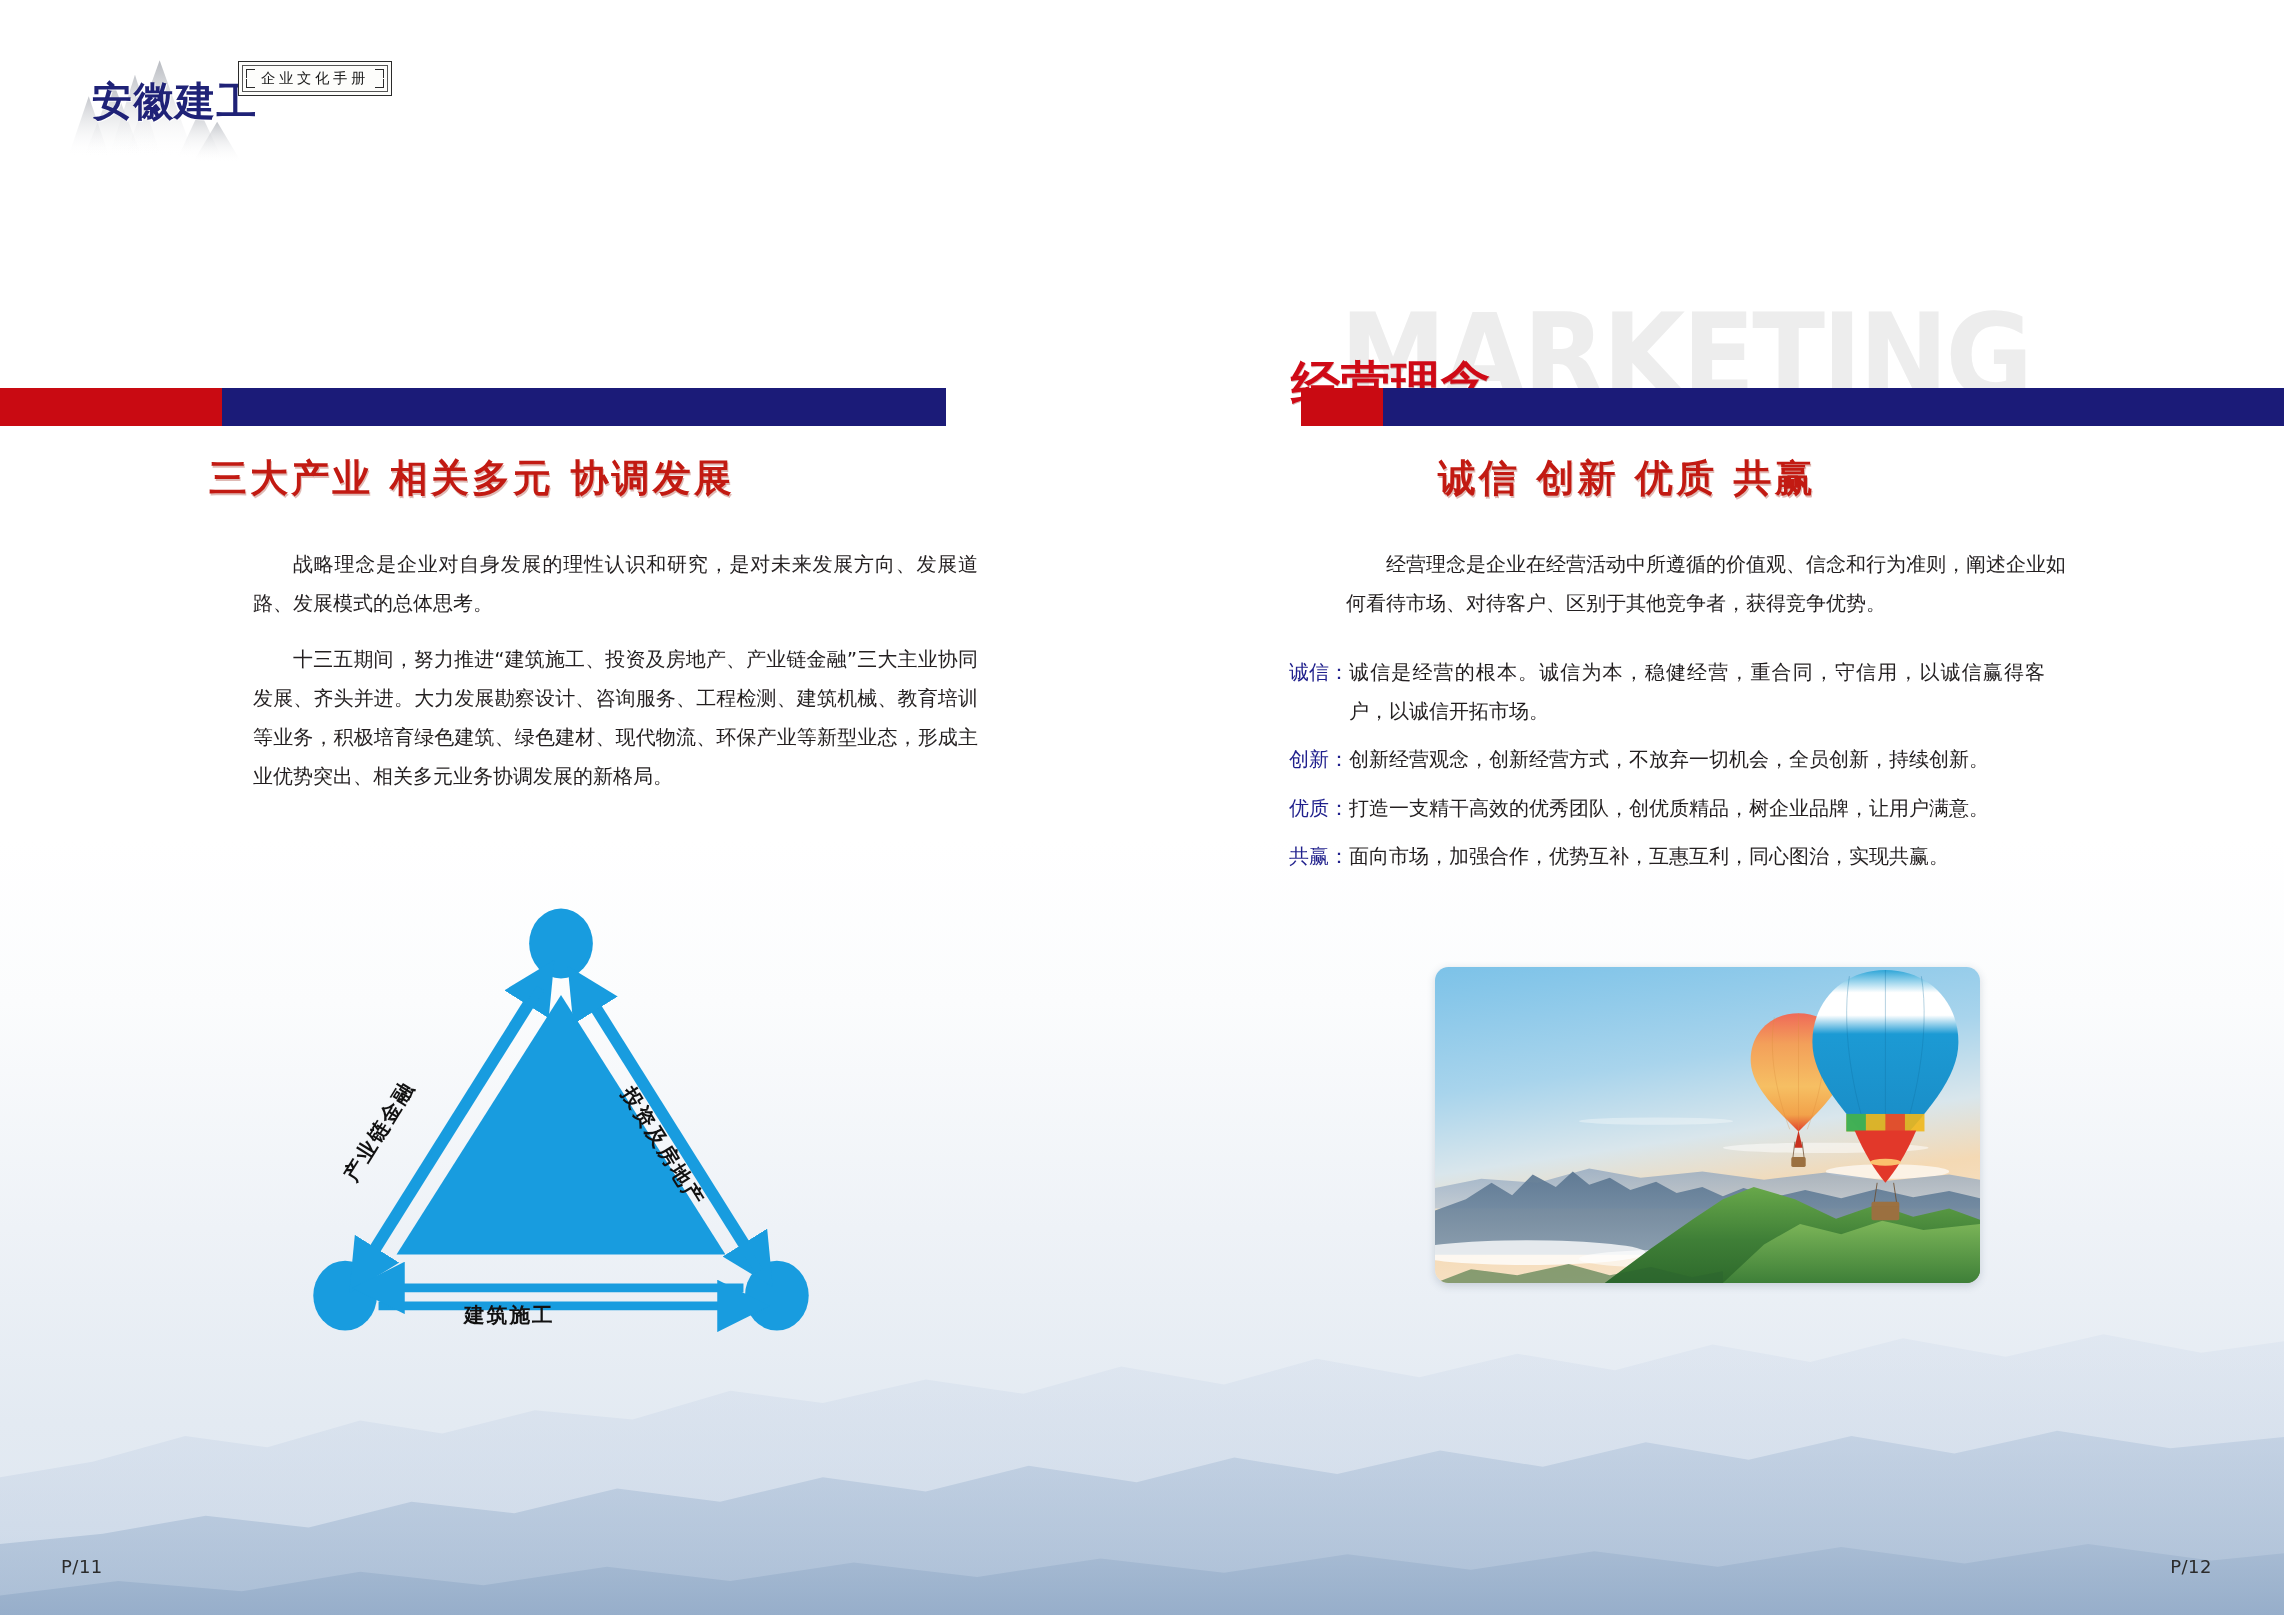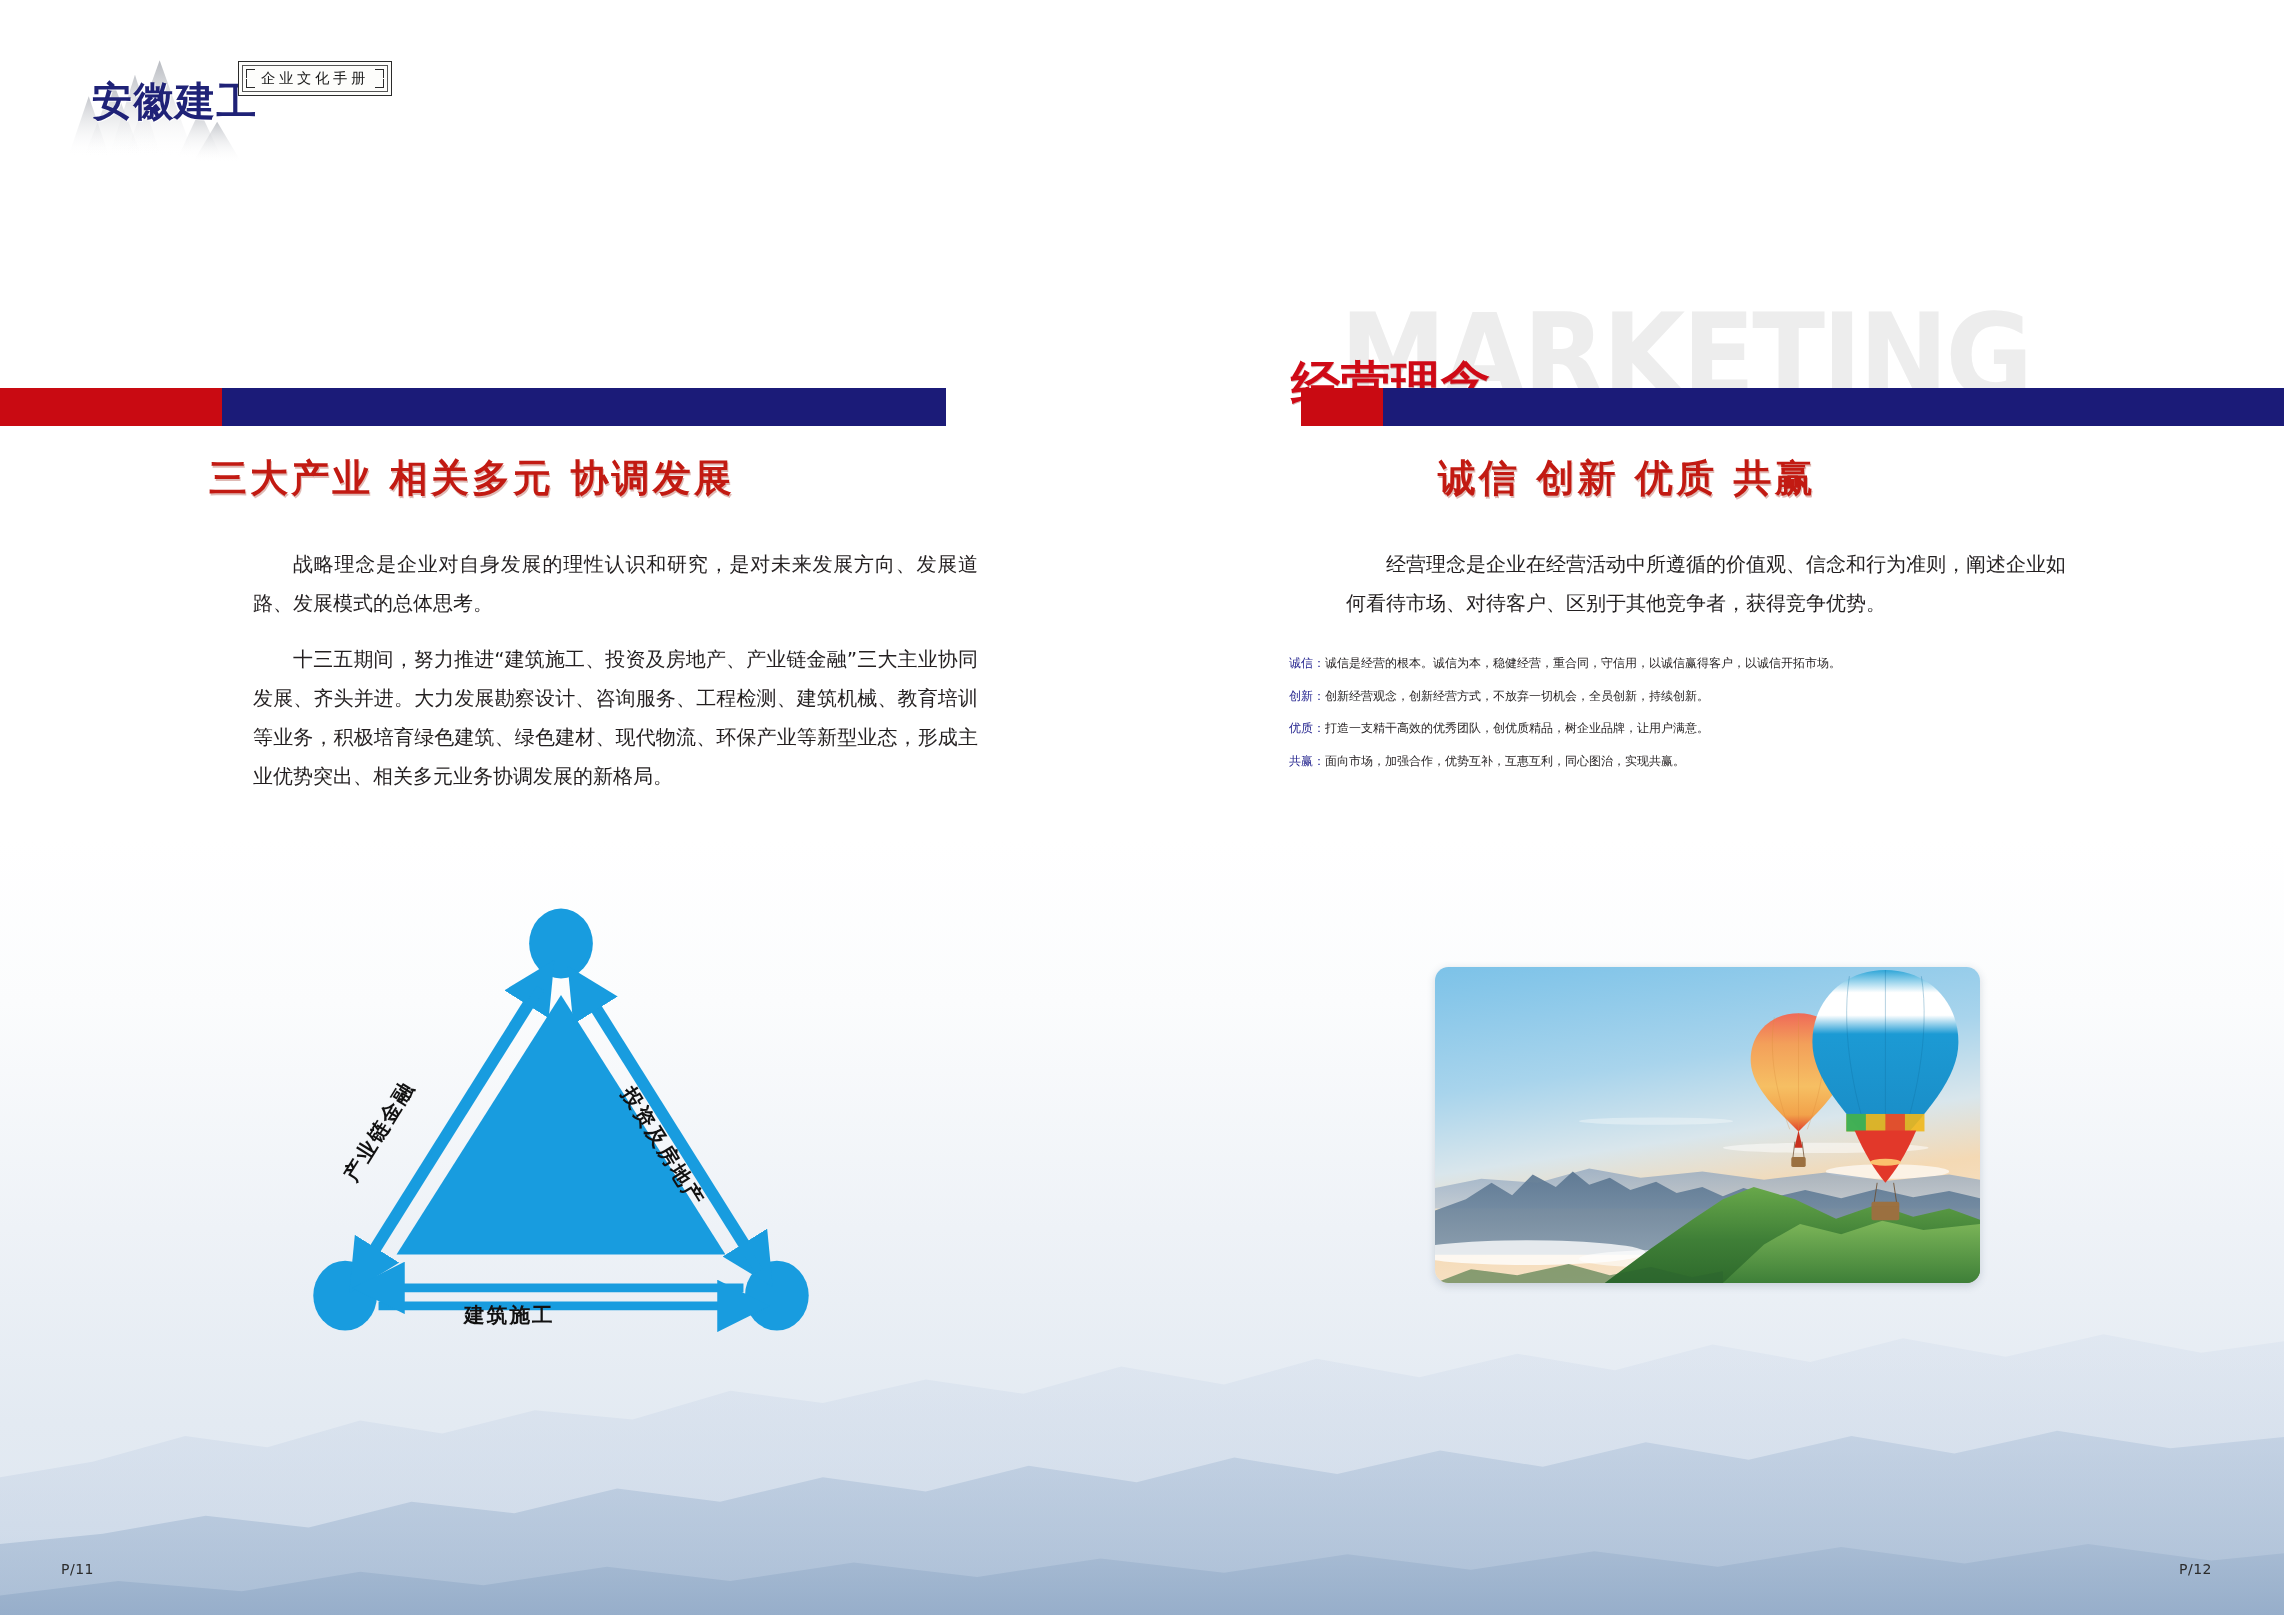--- a/index.html
+++ b/index.html
@@ -82,22 +82,22 @@
   .para{
     position:absolute;
     font-size:20px;line-height:1.95;color:#231f20;
     text-align:justify;text-justify:inter-ideograph;
     font-family:"DejaVu Sans","Liberation Sans",sans-serif;
     margin-left:27px;
   }
   .para.indent{text-indent:2em;}
 
   
-  .deflist{position:absolute;font-size:12px;line-height:1.95;color:#231f20;
-           font-family:Liberation Mono, monospace;}
+  .deflist{position:absolute;font-size:20px;line-height:1.95;color:#231f20;
+           font-family:Liberation Serif, serif;}
   .defrow{display:flex;align-items:flex-start;margin-bottom:9.3px;}
   .defterm{color:#1f1f8c;white-space:nowrap;flex:0 0 auto;}
   .defdesc{flex:1;text-align:justify;text-justify:inter-ideograph;}
 
   
   #diagram{position:absolute;left:273px;top:905px;width:576px;height:442px;}
   .diaglabel{
     position:absolute;font-size:20.6px;font-weight:bold;color:#111;
     white-space:nowrap;letter-spacing:2.1px;
     font-family:"DejaVu Serif","Liberation Serif",serif;
@@ -108,21 +108,21 @@
 
   
   #photo{
     position:absolute;left:1435px;top:967px;width:545px;height:316px;
     border-radius:13.4px;overflow:hidden;
     box-shadow:0 2.1px 8.2px rgba(40,60,90,.18);
   }
 
   
   .pgnum{
-    position:absolute;bottom:39px;font-size:14px;color:#2b2b2b;
+    position:absolute;bottom:39px;font-size:18px;color:#2b2b2b;
     letter-spacing:0.5px;
     font-family:"DejaVu Sans","Liberation Sans",sans-serif;
   }
   #pg-left{left:61px;}
   #pg-right{right:72px;}
 </style>
 </head>
 <body>
 
 <div id="page">

